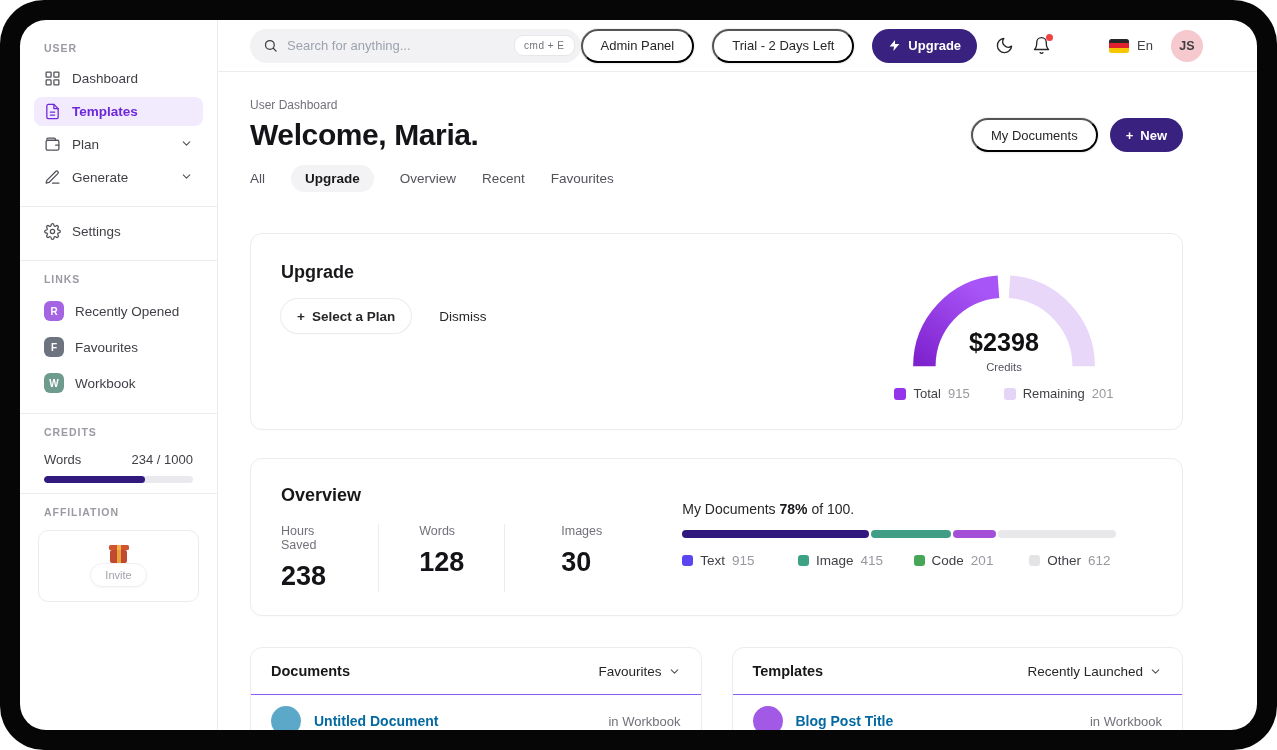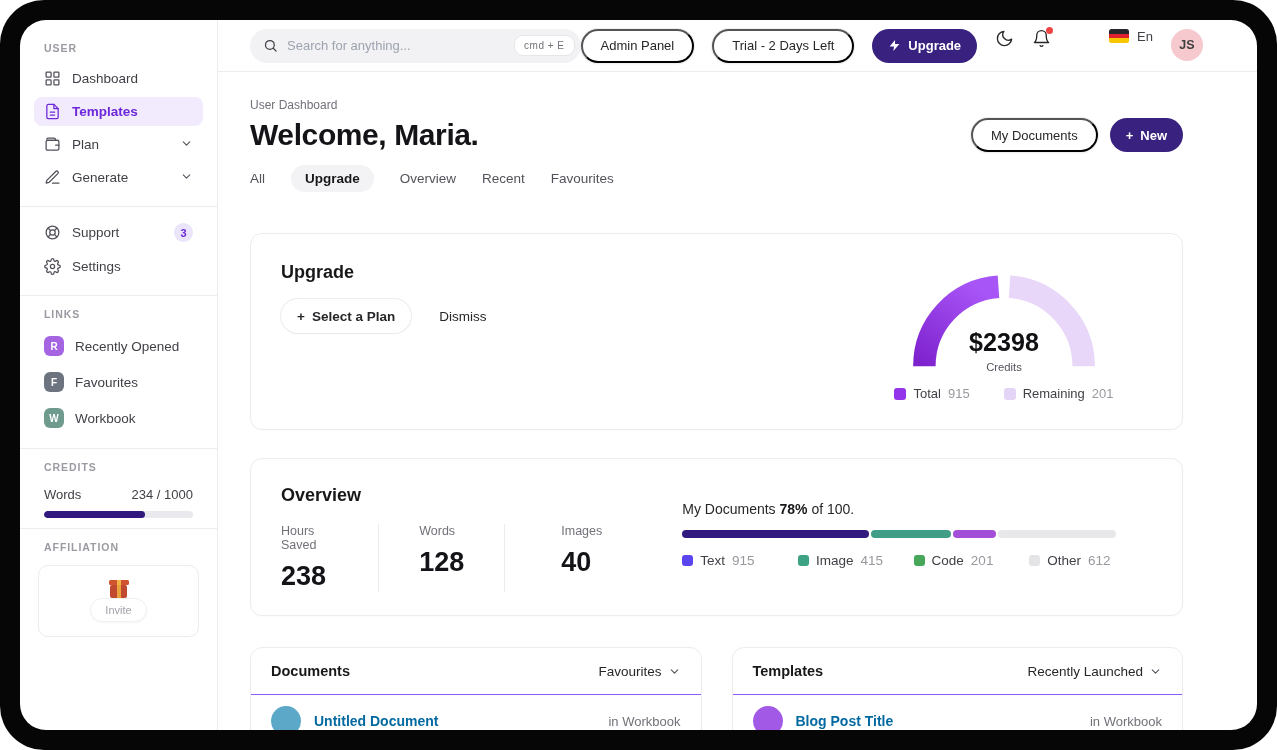--- a/index.html
+++ b/index.html
@@ -30,21 +30,21 @@
   .gift-lid { position:absolute; left:-1.5px; top:-5px; width:20px; height:4.5px; background:#d0542f; border-radius:1.5px; }
   .gift-lid:before { content:""; position:absolute; left:8px; top:0; width:4px; height:4.5px; background:#f1b646; }
 
   
   .main { flex:1; display:flex; flex-direction:column; min-width:0; }
   .topbar { height:52px; flex:none; border-bottom:1px solid #ececf0; display:flex; align-items:center; padding:0 54px 0 32px; }
   .search { width:368px; height:34px; background:#f2f2f4; border-radius:17px; display:flex; align-items:center; padding:0 6px 0 13px; gap:9px; cursor:text; }
   .search svg { width:15px; height:15px; stroke:#3f3f46; fill:none; stroke-width:2; stroke-linecap:round; flex:none; }
   .search .ph { font-size:13px; color:#9ca3af; }
   .kbd { margin-left:auto; background:#fff; border:1px solid #e7e7ea; border-radius:9px; font-size:10px; color:#71717a; padding:4px 9px; letter-spacing:.05em; }
-  .tb-right { margin-left:auto; display:flex; align-items:flex-start; gap:18px; }
+  .tb-right { margin-left:auto; display:flex; align-items:center; gap:18px; }
   .pill-btn { height:34px; padding:0 18px; border-radius:17px; background:#fff; box-shadow:0 0 0 1px #efeff1, 0 1px 3px rgba(0,0,0,.06); font-size:13px; font-weight:500; color:#27272a; display:flex; align-items:center; cursor:pointer; white-space:nowrap; }
   .primary-btn { height:34px; padding:0 16px; border-radius:17px; color:#fff; font-size:13px; font-weight:600; display:flex; align-items:center; gap:7px; cursor:pointer; border:none; }
   .primary-btn svg { width:13px; height:13px; fill:#fff; }
   .icon-btn { position:relative; display:flex; align-items:center; cursor:pointer; }
   .icon-btn svg { width:19px; height:19px; stroke:#27272a; fill:none; stroke-width:1.7; stroke-linecap:round; stroke-linejoin:round; }
   .dot { position:absolute; top:-2px; right:-2px; width:7px; height:7px; border-radius:50%; background:#ee4444; }
   .lang { display:flex; align-items:center; gap:8px; cursor:pointer;padding-left:40px; }
   .flag { width:20px; height:14px; border-radius:2.5px; overflow:hidden; display:flex; flex-direction:column; }
   .flag span { flex:1; }
   .lang-label { font-size:13px; color:#3f3f46; }
@@ -152,32 +152,20 @@
           <path d="M16.5 3.5a2.12 2.12 0 0 1 3 3L7 19l-4 1 1-4z"></path>
         </svg>
       <span>Generate</span>
       <span class="chev"><svg viewBox="0 0 24 24">
             <polyline points="6 9 12 15 18 9"></polyline>
           </svg></span>
     </div>
 
     <div class="divider"></div>
 
-    <div class="nav-item">
-      <svg viewBox="0 0 24 24">
-          <circle cx="12" cy="12" r="9"></circle>
-          <circle cx="12" cy="12" r="3.8"></circle>
-          <line x1="6" y1="6" x2="9.3" y2="9.3"></line>
-          <line x1="14.7" y1="14.7" x2="18" y2="18"></line>
-          <line x1="14.7" y1="9.3" x2="18" y2="6"></line>
-          <line x1="6" y1="18" x2="9.3" y2="14.7"></line>
-        </svg>
-      <span>Support</span>
-      <span class="badge-count">3</span>
-    </div>
 
     <div class="nav-item">
       <svg viewBox="0 0 24 24">
           <circle cx="12" cy="12" r="3"></circle>
           <path d="M19.4 15a1.65 1.65 0 0 0 .33 1.82l.06.06a2 2 0 0 1-2.83 2.83l-.06-.06a1.65 1.65 0 0 0-1.82-.33 1.65 1.65 0 0 0-1 1.51V21a2 2 0 0 1-4 0v-.09A1.65 1.65 0 0 0 9 19.4a1.65 1.65 0 0 0-1.82.33l-.06.06a2 2 0 0 1-2.83-2.83l.06-.06a1.65 1.65 0 0 0 .33-1.82 1.65 1.65 0 0 0-1.51-1H3a2 2 0 0 1 0-4h.09A1.65 1.65 0 0 0 4.6 9a1.65 1.65 0 0 0-.33-1.82l-.06-.06a2 2 0 0 1 2.83-2.83l.06.06a1.65 1.65 0 0 0 1.82.33H9a1.65 1.65 0 0 0 1-1.51V3a2 2 0 0 1 4 0v.09a1.65 1.65 0 0 0 1 1.51 1.65 1.65 0 0 0 1.82-.33l.06-.06a2 2 0 0 1 2.83 2.83l-.06.06a1.65 1.65 0 0 0-.33 1.82V9a1.65 1.65 0 0 0 1.51 1H21a2 2 0 0 1 0 4h-.09a1.65 1.65 0 0 0-1.51 1z"></path>
         </svg>
       <span>Settings</span>
     </div>
 
     <div class="divider"></div>
@@ -333,21 +321,21 @@
             <div class="stat">
               <div class="stat-label">Hours Saved</div>
               <div class="stat-value">238</div>
             </div>
             <div class="stat">
               <div class="stat-label">Words</div>
               <div class="stat-value">128</div>
             </div>
             <div class="stat">
               <div class="stat-label">Images</div>
-              <div class="stat-value">40</div>
+              <div class="stat-value">30</div>
             </div>
           </div>
         </div>
 
         <div class="ov-right">
           <div class="ov-caption"><span>My Documents </span><b>78%</b><span> of 100.</span></div>
           <div class="bar">
             <span class="bar-seg" style="width: 43%; background: rgb(49, 25, 125);"></span>
             <span class="bar-seg" style="width: 18.5%; background: rgb(63, 158, 133);"></span>
             <span class="bar-seg" style="width: 10%; background: rgb(163, 79, 216);"></span>

